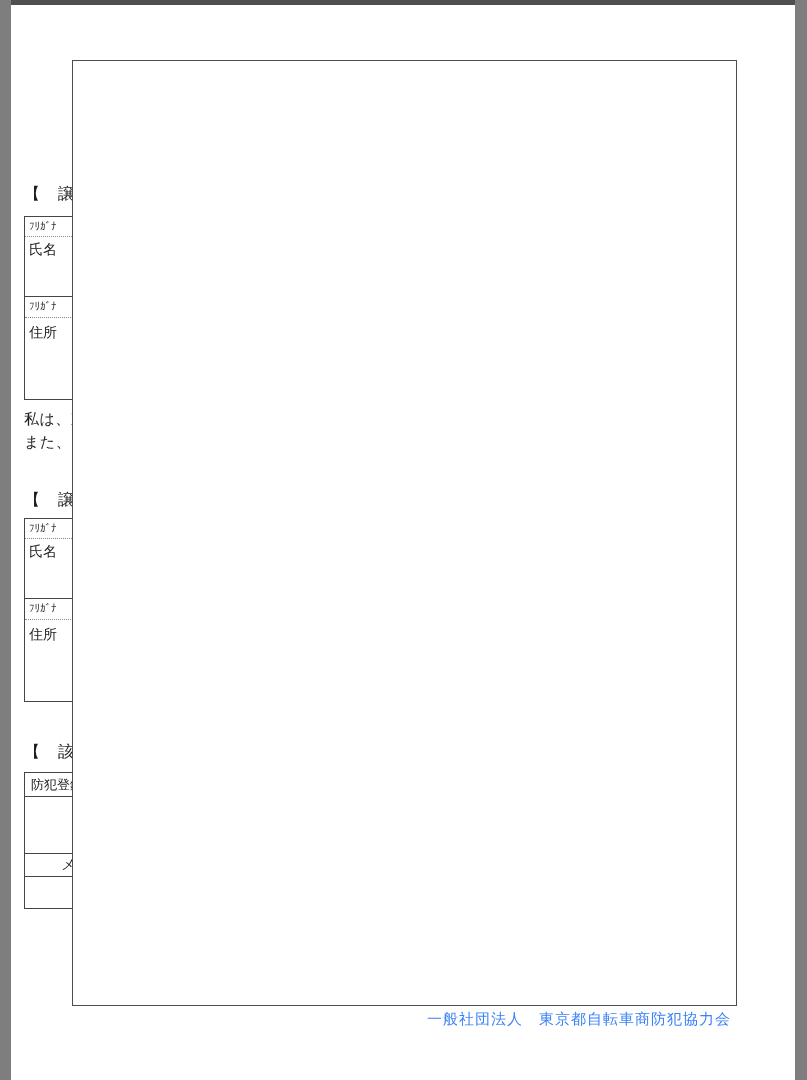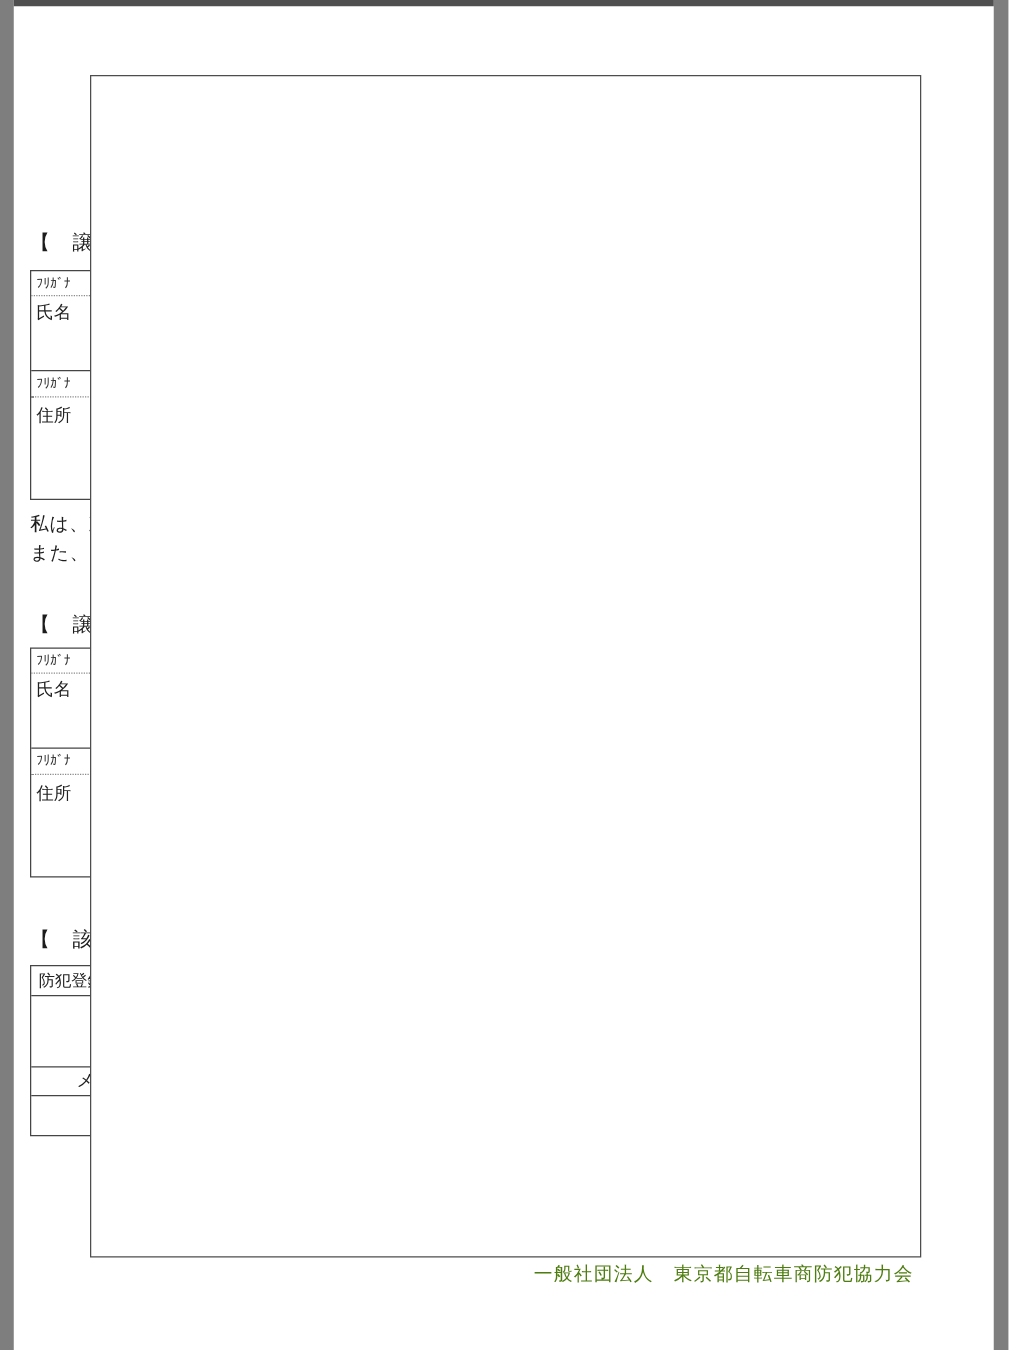--- a/index.html
+++ b/index.html
@@ -50,21 +50,21 @@
   .bike-reg { height:24px; border-bottom:1px solid #454545; font-size:13px; padding:3px 6px; white-space:nowrap; }
   .bike-blank { height:57px; border-bottom:1px solid #454545; }
   .bike-head, .bike-row { display:flex; }
   .bike-head { height:23px; border-bottom:1px solid #454545; }
   .bike-row { height:31px; }
   .bc { border-right:1px solid #454545; text-align:center; font-size:14px; padding-top:2px; }
   .bc:last-child { border-right:none; }
   .bc-maker { width:144px; } .bc-frame { width:327px; } .bc-color { width:74px; } .bc-inch { flex:1; }
 
   .doc-footer { position:absolute; left:72px; top:1010px; width:665px; text-align:right;
-                padding-right:6px; font-size:15px; letter-spacing:1px; color:#4d7c0f; }
+                padding-right:6px; font-size:15px; letter-spacing:1px; color:#3b82f6; }
 </style>
 </head>
 <body>
 
 <div class="viewer">
   <div class="strip-left"></div>
   <div class="strip-right"></div>
   <div class="bar-top"></div>
 
   <div class="doc-title">自転車譲渡証明書</div>

